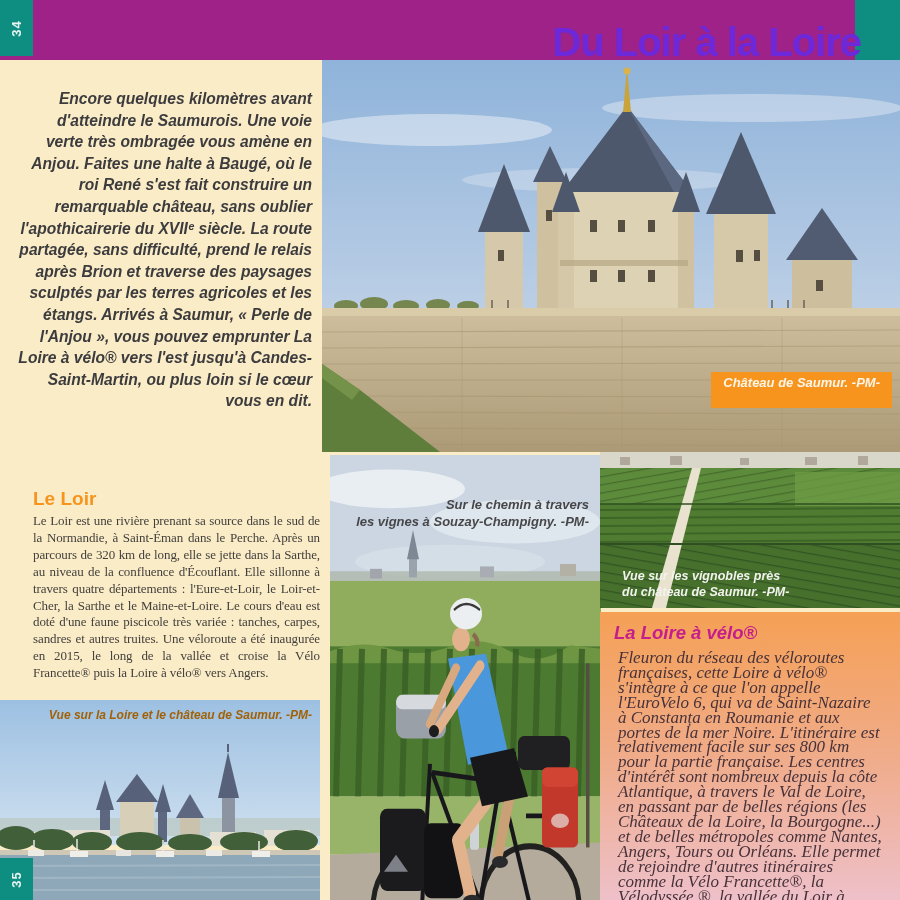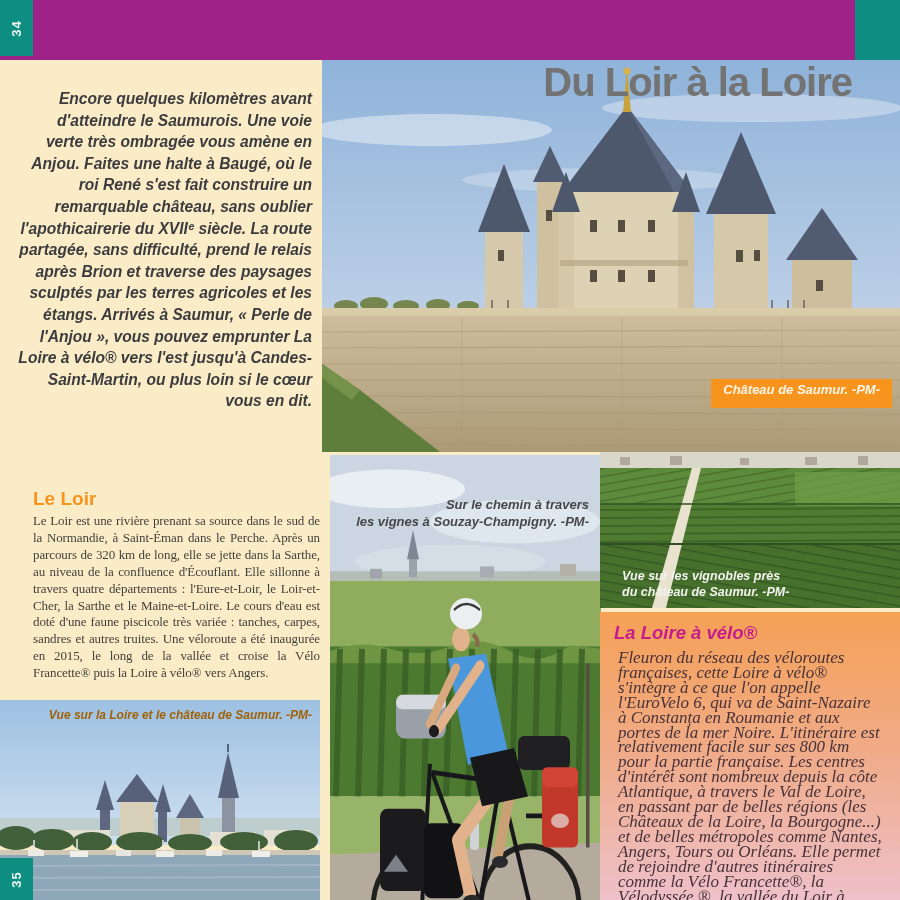--- a/index.html
+++ b/index.html
@@ -5,22 +5,22 @@
   html,body{margin:0;padding:0;background:#777;}
   .page{
     position:relative; width:900px; height:900px; overflow:hidden;
     background:#fbecc8;
     font-family:"Liberation Sans", sans-serif;
   }
   
   .header-band{position:absolute;left:0;top:0;width:855px;height:60px;background:#9e2287;}
   .corner-accent{position:absolute;left:855px;top:0;width:45px;height:60px;background:#0d8e81;}
   .page-title{
-    position:absolute;top:20px;right:48px;z-index:6;
-    font-size:40px;font-weight:bold;letter-spacing:-1px;color:#737373;white-space:nowrap;margin-top:40px;
+    position:absolute;top:20px;right:39px;z-index:6;
+    font-size:40px;font-weight:bold;letter-spacing:-1px;color:#6d28d9;white-space:nowrap;
   }
   .page-tab{position:absolute;background:#0d8e81;display:flex;align-items:center;justify-content:center;z-index:7;}
   .tab-34{left:0;top:0;width:33px;height:56px;}
   .tab-35{left:0;top:858px;width:33px;height:42px;}
   .page-tab span{display:block;transform:rotate(-90deg);color:#eaf4f1;font-size:13px;font-weight:bold;letter-spacing:1px;}
   
   .intro{
     position:absolute;left:18px;top:88px;width:294px;z-index:2;
     text-align:right;font-style:italic;font-weight:bold;
     font-size:15.6px;line-height:21.6px;color:#3c3c3e;
@@ -39,21 +39,21 @@
   
   .photo{position:absolute;overflow:hidden;}
   .photo svg{display:block;width:100%;height:100%;}
   .photo-chateau{left:322px;top:60px;width:578px;height:392px;}
   .photo-cyclist{left:330px;top:455px;width:271px;height:539px;}
   .photo-vineyards{left:600px;top:452px;width:300px;height:156px;}
   .photo-loire{left:0;top:700px;width:320px;height:200px;}
   
   .cap{font-style:italic;font-weight:bold;white-space:nowrap;}
   .chateau-caption{
-    position:absolute;right:8px;bottom:44px;height:29px;line-height:21px;
+    position:absolute;right:8px;bottom:44px;height:36px;line-height:21px;
     padding:0 12px;background:#f7941e;color:#fdf6e8;font-size:13px;
   }
   .cyclist-caption{
     position:absolute;right:12px;top:42px;text-align:right;
     color:#474749;font-size:13px;line-height:16.5px;
   }
   .vineyards-caption{
     position:absolute;left:10px;bottom:8px;text-align:left;
     color:#f3f3ee;font-size:12.5px;line-height:15.5px;margin-left:12px;
   }

